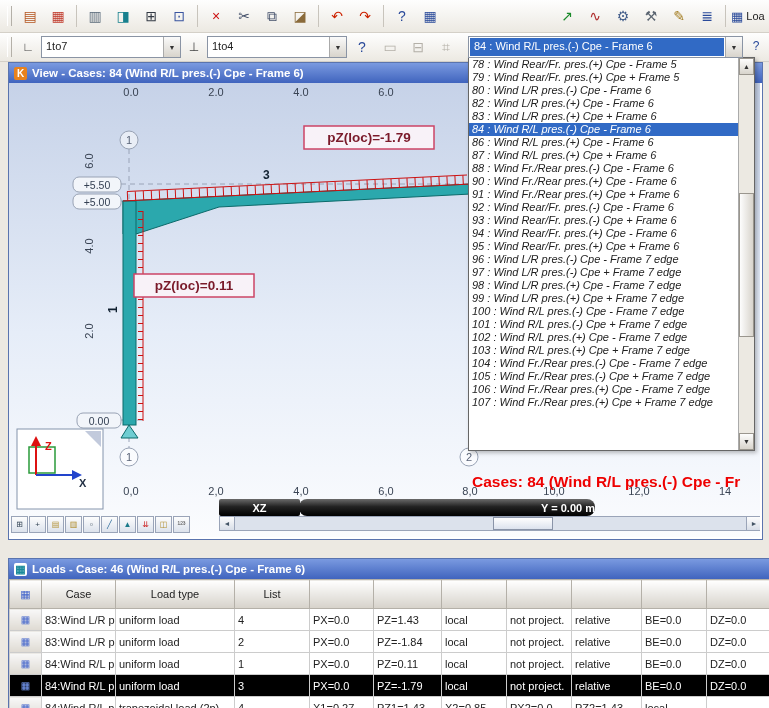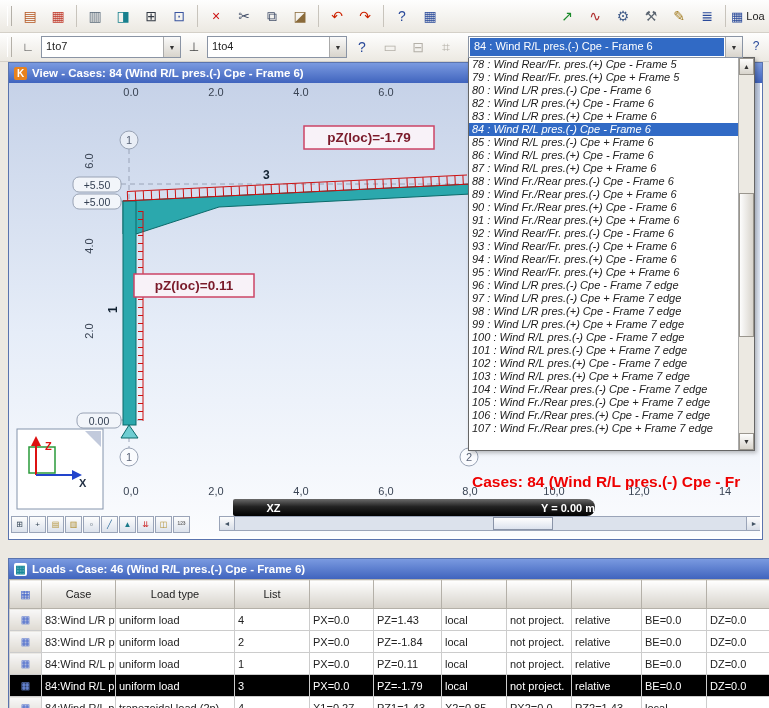--- a/index.html
+++ b/index.html
@@ -143,25 +143,23 @@
   </div>
 
   <div id="dd">
     <div id="dd-list">
         <div class="dd-item">78 : Wind Rear/Fr. pres.(+) Cpe - Frame 5</div>
         <div class="dd-item">79 : Wind Rear/Fr. pres.(+) Cpe + Frame 5</div>
         <div class="dd-item">80 : Wind L/R pres.(-) Cpe - Frame 6</div>
         <div class="dd-item">82 : Wind L/R pres.(+) Cpe - Frame 6</div>
         <div class="dd-item">83 : Wind L/R pres.(+) Cpe + Frame 6</div>
         <div class="dd-item sel">84 : Wind R/L pres.(-) Cpe - Frame 6</div>
-        <div class="dd-item">85 : Wind R/L pres.(-) Cpe + Frame 6</div>
         <div class="dd-item">86 : Wind R/L pres.(+) Cpe - Frame 6</div>
         <div class="dd-item">87 : Wind R/L pres.(+) Cpe + Frame 6</div>
         <div class="dd-item">88 : Wind Fr./Rear pres.(-) Cpe - Frame 6</div>
-        <div class="dd-item">89 : Wind Fr./Rear pres.(-) Cpe + Frame 6</div>
         <div class="dd-item">90 : Wind Fr./Rear pres.(+) Cpe - Frame 6</div>
         <div class="dd-item">91 : Wind Fr./Rear pres.(+) Cpe + Frame 6</div>
         <div class="dd-item">92 : Wind Rear/Fr. pres.(-) Cpe - Frame 6</div>
         <div class="dd-item">93 : Wind Rear/Fr. pres.(-) Cpe + Frame 6</div>
         <div class="dd-item">94 : Wind Rear/Fr. pres.(+) Cpe - Frame 6</div>
         <div class="dd-item">95 : Wind Rear/Fr. pres.(+) Cpe + Frame 6</div>
         <div class="dd-item">96 : Wind L/R pres.(-) Cpe - Frame 7 edge</div>
         <div class="dd-item">97 : Wind L/R pres.(-) Cpe + Frame 7 edge</div>
         <div class="dd-item">98 : Wind L/R pres.(+) Cpe - Frame 7 edge</div>
         <div class="dd-item">99 : Wind L/R pres.(+) Cpe + Frame 7 edge</div>
@@ -267,21 +265,21 @@
           <line x1="27" y1="392" x2="66" y2="392" stroke="#2244cc" stroke-width="2"></line>
           <polygon points="73,392 63,387 63,397" fill="#2244cc"></polygon>
           <text x="36" y="367" font-size="11" font-weight="bold" fill="#dd1111">Z</text>
           <text x="70" y="404" font-size="11" font-weight="bold" fill="#223044">X</text>
         </g>
 
         <text x="463" y="404" font-size="15.5" font-weight="bold" fill="#ee0000">Cases: 84 (Wind R/L pres.(-) Cpe - Fr</text>
       </svg>
 
       
-      <div class="sbar" style="left:224px;width:81px;text-align:right;">
+      <div class="sbar" style="left:210px;width:81px;text-align:right;">
         <span>XZ</span>
       </div>
       <div class="sbar" style="left:290px;width:296px;justify-content:flex-end;padding-left:18px;box-sizing:border-box;border-radius:8px;">
         <span>Y = 0.00 m</span>
       </div>
 
       
       <div class="vbicons" id="view-bottom-icons">
           <div class="vbtn" style="color: rgb(51, 68, 85);">⊞</div>
           <div class="vbtn" style="color: rgb(51, 68, 85);">+</div>

